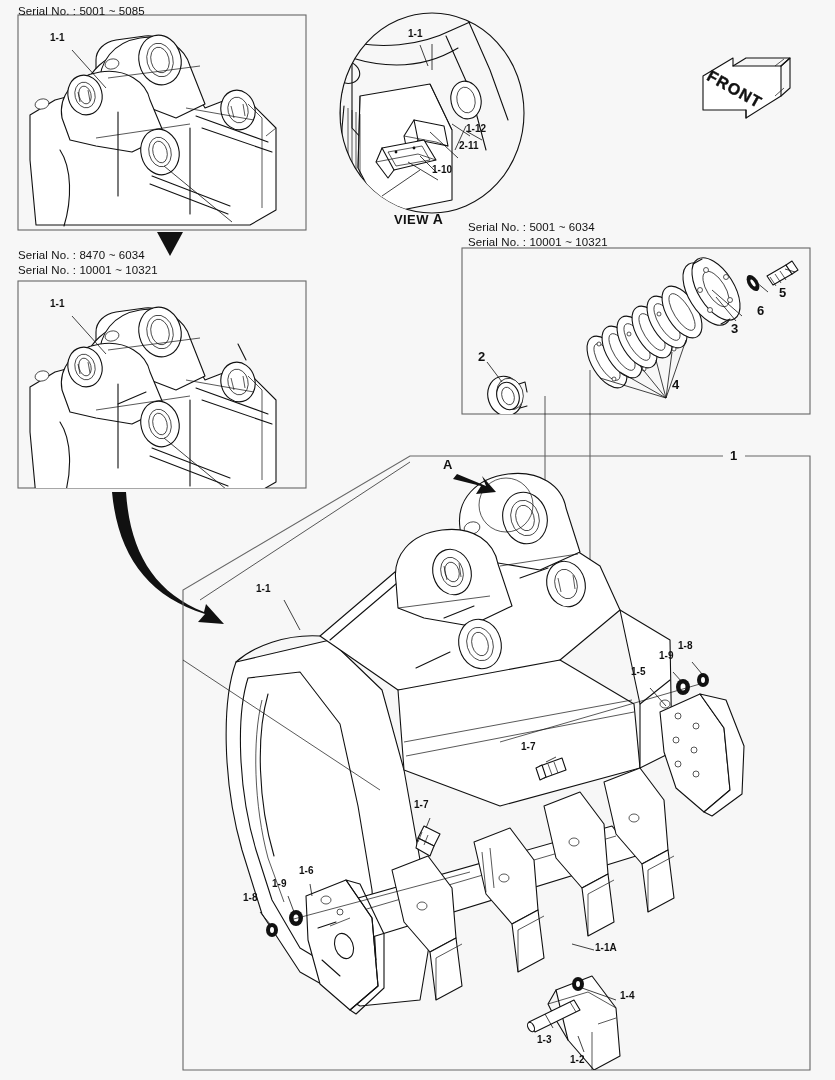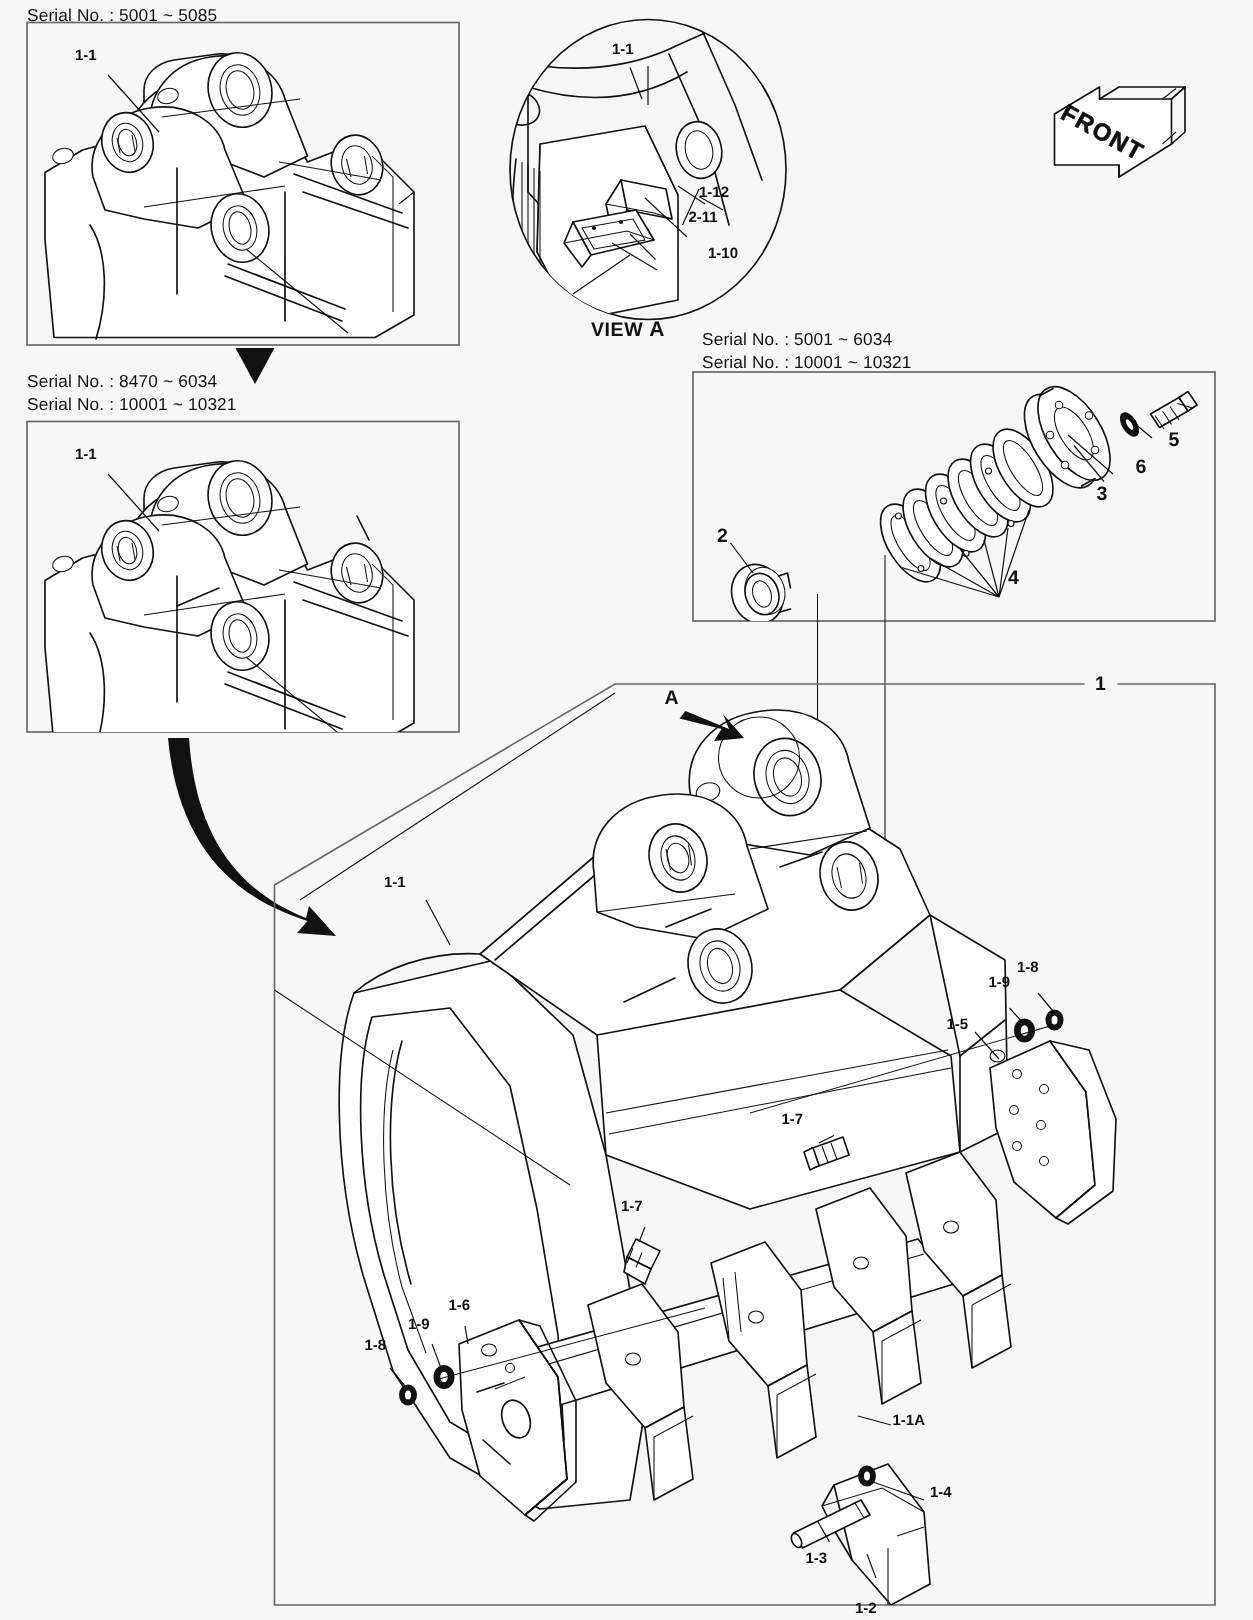--- a/index.html
+++ b/index.html
@@ -484,21 +484,21 @@
 <div class="lbl serial" style="left:18px;top:265px;">Serial No. : 10001 ~ 10321</div>
 <div class="lbl serial" style="left:468px;top:222px;">Serial No. : 5001 ~ 6034</div>
 <div class="lbl serial" style="left:468px;top:237px;">Serial No. : 10001 ~ 10321</div>
 
 <div class="lbl callout" style="left:50px;top:33px;">1-1</div>
 <div class="lbl callout" style="left:50px;top:299px;">1-1</div>
 
 <div class="lbl callout" style="left:408px;top:29px;">1-1</div>
 <div class="lbl callout" style="left:466px;top:124px;">1-12</div>
 <div class="lbl callout" style="left:459px;top:141px;">2-11</div>
-<div class="lbl callout" style="left:432px;top:165px;margin-left:40px;">1-10</div>
+<div class="lbl callout" style="left:432px;top:165px;">1-10</div>
 
 <div class="lbl viewa" style="left:394px;top:212px;text-align:right;">
   <span>VIEW</span>
   <b>A</b>
 </div>
 
 <div class="lbl" style="left:712px;top:68px;width:80px;height:44px;">
   <div style="transform:rotate(29deg);transform-origin:0 0;font-size:16px;font-weight:700;letter-spacing:1px;font-family:'Liberation Sans',sans-serif;-webkit-text-stroke:0.4px #111;">FRONT</div>
 </div>
 
@@ -510,26 +510,26 @@
 
 <div class="lbl partnum" style="left:730px;top:449px;">1</div>
 
 <div class="lbl aMark" style="left:443px;top:458px;">A</div>
 
 <div class="lbl callout" style="left:256px;top:584px;">1-1</div>
 
 <div class="lbl callout" style="left:521px;top:742px;">1-7</div>
 <div class="lbl callout" style="left:414px;top:800px;">1-7</div>
 
-<div class="lbl callout" style="left:631px;top:667px;margin-top:12px;">1-5</div>
+<div class="lbl callout" style="left:631px;top:667px;">1-5</div>
 <div class="lbl callout" style="left:659px;top:651px;">1-9</div>
 <div class="lbl callout" style="left:678px;top:641px;">1-8</div>
 
 <div class="lbl callout" style="left:299px;top:866px;">1-6</div>
 <div class="lbl callout" style="left:272px;top:879px;">1-9</div>
 <div class="lbl callout" style="left:243px;top:893px;">1-8</div>
 
 <div class="lbl callout" style="left:595px;top:943px;">1-1A</div>
 <div class="lbl callout" style="left:620px;top:991px;">1-4</div>
 <div class="lbl callout" style="left:537px;top:1035px;">1-3</div>
-<div class="lbl callout" style="left:570px;top:1055px;margin-top:13px;">1-2</div>
+<div class="lbl callout" style="left:570px;top:1055px;">1-2</div>
 
 </div>
 
 </body></html>

